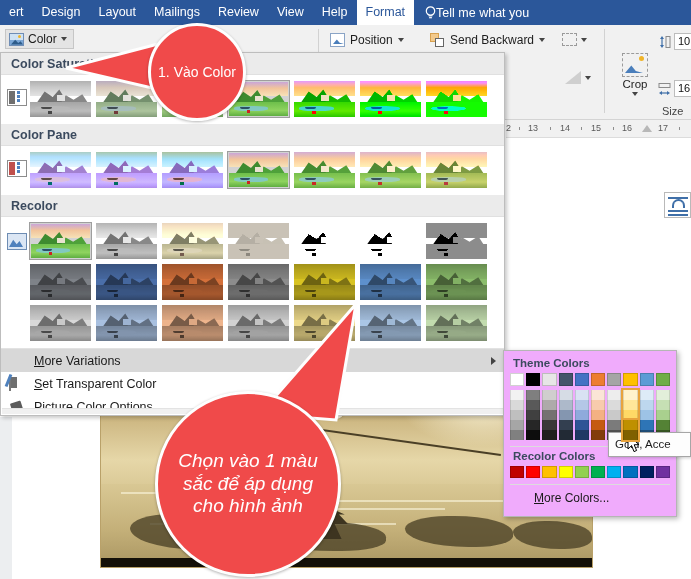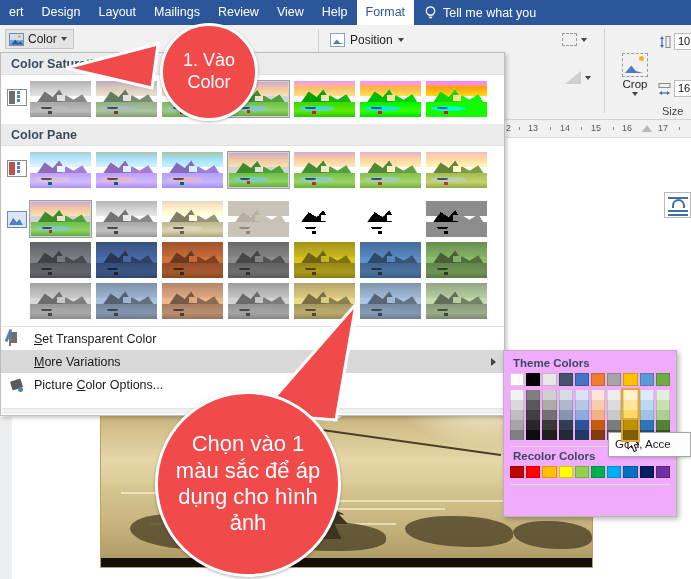--- a/index.html
+++ b/index.html
@@ -16,21 +16,21 @@
   .tabbar {
     position: absolute; left:0; top:0; width:691px; height:25px;
     background:#2b579a; color:#ffffff;
     display:flex; align-items:center;
   }
   .tab {
     height:25px; line-height:25px; padding:0 9px;
     font-size:12.5px; color:#ffffff; white-space:nowrap;
   }
   .tab.active { background:#ffffff; color:#2b579a; font-weight:normal; }
-  .tellme { display:flex; align-items:center; gap:7px; padding-left:11px; font-size:12.5px;}
+  .tellme { display:flex; align-items:center; padding-left:11px; font-size:12.5px;}
   .bulb { width:11px; height:14px; position:relative; display:inline-block; }
   .bulb svg { display:block; }
 
   
   .ribbon {
     position:absolute; left:0; top:25px; width:691px; height:95px;
     background:#f1f1f1; border-bottom:1px solid #d4d4d4;
   }
   .ribbon-inner { position:relative; width:100%; height:100%; }
 
@@ -267,22 +267,22 @@
   .cursor{ position:absolute; left:627px; top:434px; width:14px; height:20px; }
 
   
   .callout{
     position:absolute; border-radius:50%;
     background:#f04a4a; border:3px solid #fefefe;
     box-shadow:0 1px 3px rgba(0,0,0,.3);
     color:#fff; display:flex; align-items:center; justify-content:center; text-align:center;
     font-size:17px; line-height:1.2;
   }
-  .callout.c1{ left:160px; top:23px; width:98px; height:98px; font-size:18px; }
-  .callout.c2{ left:155px; top:391px; width:186px; height:186px; font-size:22px; }
+  .callout.c1{ left:148px; top:23px; width:98px; height:98px; font-size:14px; }
+  .callout.c2{ left:155px; top:391px; width:186px; height:186px; font-size:19px;font-style:italic; }
 
   
   .leftstrip{ position:absolute; left:0; top:417px; width:12px; height:162px; background:#eceef0; }
   .gal-scrollrow{ position:absolute; left:1px; bottom:1px; width:503px; height:6px; background:#f0f0f0; border-top:1px solid #e3e3e3;}
 </style>
 </head>
 <body>
 
 <div id="app">
 
@@ -352,20 +352,28 @@
       <div class="vsep" style="left:318px; top:4px; height:84px;"></div>
 
       <div class="rb-item" style="left:330px; top:8px;">
         <span class="icon-box">
             <i></i>
           </span>
         <span>Position</span>
         <span class="caret"></span>
       </div>
 
+      <div class="rb-item" style="left:430px; top:8px;">
+        <span class="icon-sendback">
+            <span class="a"></span>
+            <span class="b"></span>
+          </span>
+        <span>Send Backward</span>
+        <span class="caret"></span>
+      </div>
 
       <div class="rb-item" style="left:562px; top:8px; gap:4px;">
         <span style="width:15px;height:13px;border:1px dashed #9a9a9a;display:inline-block;"></span>
         <span class="caret"></span>
       </div>
 
       <div class="rb-item" style="left:452px; top:48px;">
         <span>n Pane</span>
       </div>
 
@@ -656,20 +664,21 @@
                   <div class="hut"></div>
                   <div class="boat"></div>
                   <div class="dot"></div>
                 </div>
               </div>
             </div>
           </div>
       </div>
     </div>
 
+    <div class="sect-head">Recolor</div>
     <div class="gal-rows">
       <div class="gal-row" style="align-items:flex-start;">
         <div class="rowicon recolor" style="margin-top:10px;">
             <div class="fr"></div>
             <div class="s1"></div>
           </div>
         <div class="thumbs" id="recolor-thumbs" style="width:460px;">
             <div class="thumb sel" title="No Recolor">
               <div class="img">
                 <div class="lscape fx-none">
@@ -1004,28 +1013,28 @@
                   </div>
                   <div class="tint" style="background: rgb(194, 220, 174);"></div>
                 </div>
               </div>
             </div>
           </div>
       </div>
     </div>
 
     <div class="menu">
-      <div class="mi">
-        <span class="mico"><span class="transp"><i></i><b></b></span></span>
-        <span class="mlabel"><u>S</u>et Transparent Color</span>
-      </div>
       <div class="mi hover">
         <span class="mico"><span class="pie"></span></span>
         <span class="mlabel"><u>M</u>ore Variations</span>
         <span class="arrow"></span>
+      </div>
+      <div class="mi">
+        <span class="mico"><span class="transp"><i></i><b></b></span></span>
+        <span class="mlabel"><u>S</u>et Transparent Color</span>
       </div>
       <div class="mi">
         <span class="mico"><span class="bucket"><i></i><b></b></span></span>
         <span class="mlabel">Picture <u>C</u>olor Options...</span>
       </div>
     </div>
     <div class="gal-scrollrow"></div>
   </div>
 
   <div class="themepanel">
@@ -1122,20 +1131,24 @@
         <div class="sw" style="background: rgb(255, 192, 0);"></div>
         <div class="sw" style="background: rgb(255, 255, 0);"></div>
         <div class="sw" style="background: rgb(146, 208, 80);"></div>
         <div class="sw" style="background: rgb(0, 176, 80);"></div>
         <div class="sw" style="background: rgb(0, 176, 240);"></div>
         <div class="sw" style="background: rgb(0, 112, 192);"></div>
         <div class="sw" style="background: rgb(0, 32, 96);"></div>
         <div class="sw" style="background: rgb(112, 48, 160);"></div>
       </div>
     <div class="tp-div"></div>
+    <div class="morecolors">
+      <span class="mico"><span class="pie"></span></span>
+      <span><u>M</u>ore Colors...</span>
+    </div>
   </div>
 
   <div class="tooltip">Gold, Acce</div>
   <div class="cursor">
     <svg width="14" height="20" viewBox="0 0 14 20">
       <path d="M1 1 L1 15 L4.6 11.6 L7 17.6 L9.6 16.5 L7.2 10.8 L12 10.6 Z" fill="#ffffff" stroke="#000000" stroke-width="1"></path>
     </svg>
   </div>
 
   <svg style="position:absolute;left:60px;top:38px;width:110px;height:60px;">

